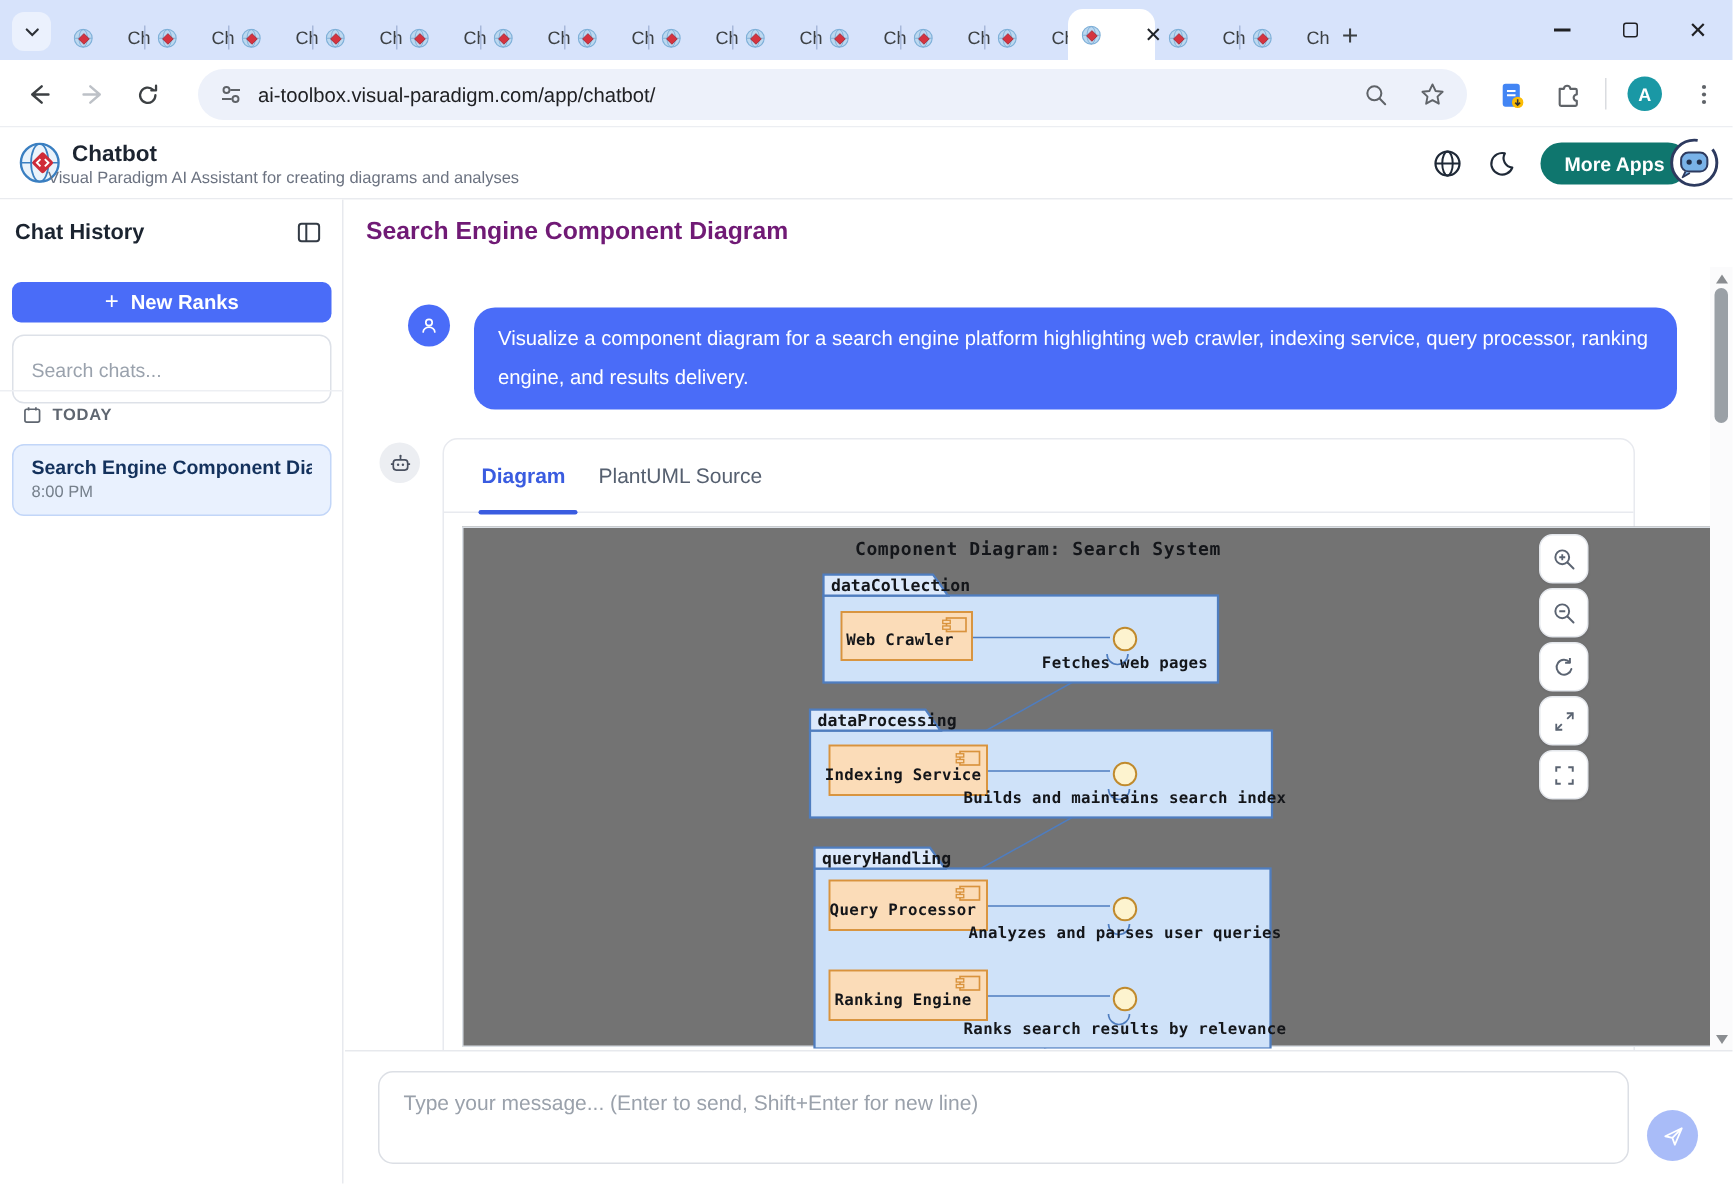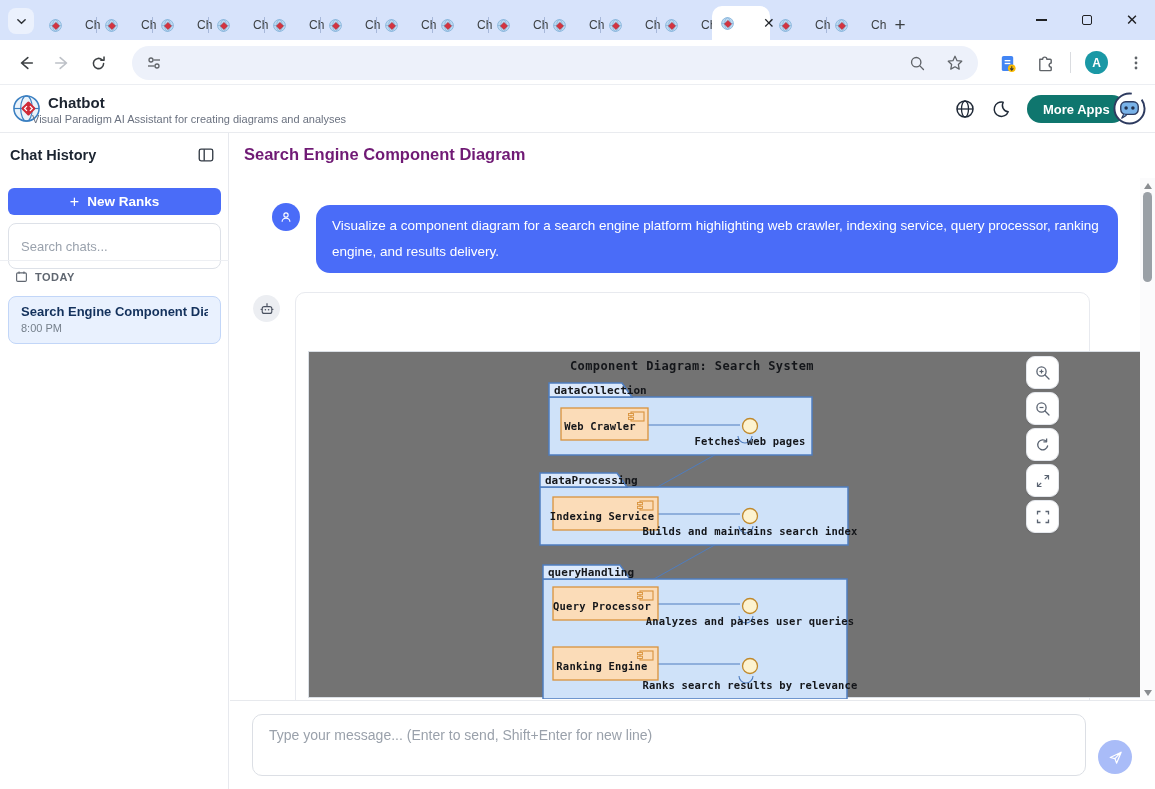--- a/index.html
+++ b/index.html
@@ -309,20 +309,21 @@
       <path d="M16.5 2.5 V6.2 H12.8" fill="none" stroke="#3c4043" stroke-width="1.8" stroke-linecap="round" stroke-linejoin="round"></path>
     </svg>
 </div>
 <div id="omnibox">
   <svg width="16" height="16" viewBox="0 0 16 16">
       <circle cx="5" cy="5" r="2" fill="none" stroke="#5f6368" stroke-width="1.3"></circle>
       <line x1="7.5" y1="5" x2="14" y2="5" stroke="#5f6368" stroke-width="1.3"></line>
       <circle cx="11" cy="11" r="2" fill="none" stroke="#5f6368" stroke-width="1.3"></circle>
       <line x1="2" y1="11" x2="8.5" y2="11" stroke="#5f6368" stroke-width="1.3"></line>
     </svg>
+  <span id="omni-url">ai-toolbox.visual-paradigm.com/app/chatbot/</span>
   <span id="omni-right">
     <svg width="17" height="17" viewBox="0 0 20 20">
         <circle cx="8.5" cy="8.5" r="5.5" fill="none" stroke="#5f6368" stroke-width="1.6"></circle>
         <line x1="12.8" y1="12.8" x2="17" y2="17" stroke="#5f6368" stroke-width="1.6" stroke-linecap="round"></line>
       </svg>
     <svg width="18" height="18" viewBox="0 0 20 20">
         <path d="M10 2.5 L12.3 7.4 L17.5 8 L13.7 11.6 L14.7 16.8 L10 14.2 L5.3 16.8 L6.3 11.6 L2.5 8 L7.7 7.4 Z" fill="none" stroke="#5f6368" stroke-width="1.4" stroke-linejoin="round"></path>
       </svg>
   </span>
 </div>
@@ -429,20 +430,24 @@
         <circle cx="8" cy="11" r="1" fill="#4a5160"></circle>
         <circle cx="12" cy="11" r="1" fill="#4a5160"></circle>
         <line x1="10" y1="4.5" x2="10" y2="7" stroke="#4a5160" stroke-width="1.4"></line>
         <circle cx="10" cy="3.8" r="1" fill="#4a5160"></circle>
         <line x1="2" y1="10.5" x2="4" y2="10.5" stroke="#4a5160" stroke-width="1.3"></line>
         <line x1="16" y1="10.5" x2="18" y2="10.5" stroke="#4a5160" stroke-width="1.3"></line>
       </svg>
   </div>
 
   <div id="result-card">
+    <div id="card-tabs">
+      <div class="ctab" id="ctab-diagram">Diagram</div>
+      <div class="ctab" id="ctab-source">PlantUML Source</div>
+    </div>
 
     <div id="canvas">
       <svg width="766" height="347" viewBox="307 350 766 347">
 
         <text class="dtitle" x="690" y="368" text-anchor="middle">Component Diagram: Search System</text>
 
         <g stroke="#4f7dbf" stroke-width="1" fill="none">
           <line x1="743" y1="436" x2="634" y2="497"></line>
           <line x1="743" y1="526" x2="634" y2="587"></line>
           <line x1="743" y1="616" x2="640" y2="647"></line>

